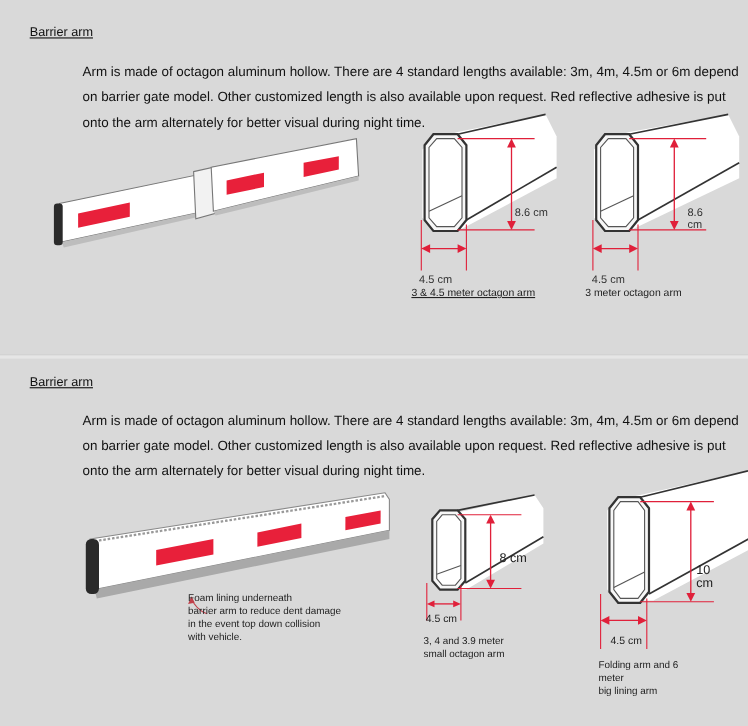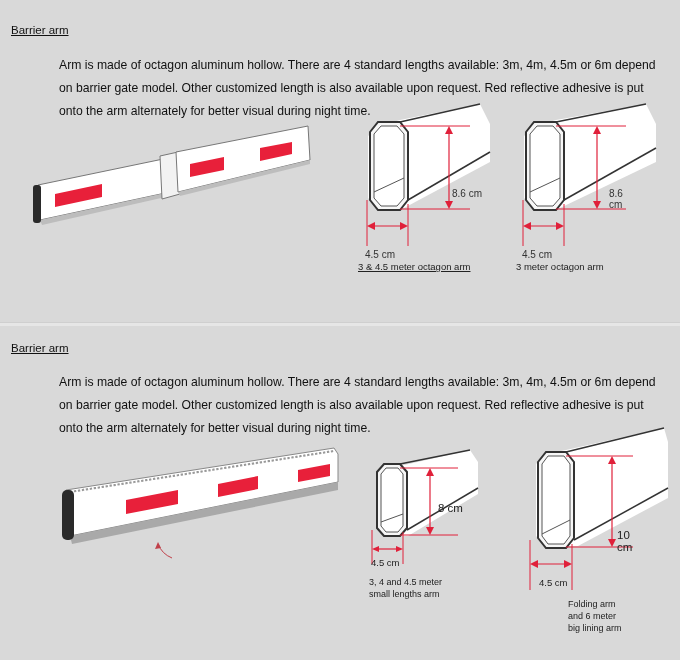--- a/index.html
+++ b/index.html
@@ -2,21 +2,21 @@
 <html><head>
 <meta charset="utf-8">
 <style>
   html, body { margin: 0; padding: 0; }
   body {
     width: 680px; height: 660px; position: relative; overflow: hidden;
     background: #d9d9d9;
     font-family: "Liberation Sans", sans-serif;
     color: #1a1a1a;
   }
-  .panel { position: absolute; left: 0; width: 624px; }
+  .panel { position: absolute; left: 16px; width: 624px; }
   .panel-top { top: 0; height: 322px; }
   .panel-bottom { top: 326px; height: 334px; }
   .sep { position: absolute; left: 0; top: 322px; width: 680px; height: 3px; background: #e6e6e6; border-top: 1px solid #cfcfcf; }
   .heading {
     position: absolute; left: 11px; font-size: 11.5px; text-decoration: underline; color: #111;
   }
   .para {
     position: absolute; left: 59px; width: 610px; font-size: 12.2px; line-height: 23px; color: #111;
   }
   .label { position: absolute; font-size: 9.5px; color: #222; }
@@ -104,20 +104,26 @@
     <polygon points="10,38 274,-3" stroke="#999" stroke-width="2" stroke-dasharray="2,2" fill="none"></polygon>
     <polygon points="10,82 278,28 278,36 12,90" fill="#a9a9a9"></polygon>
     <rect x="2" y="36" width="12" height="50" rx="5" fill="#2a2a2a"></rect>
     <polygon points="66,46 118,36 118,50 66,60" fill="#e8203a"></polygon>
     <polygon points="158,30 198,22 198,35 158,43" fill="#e8203a"></polygon>
     <polygon points="238,16 270,10 270,22 238,28" fill="#e8203a"></polygon>
 
     <path d="M 98,90 Q 102,100 112,104" stroke="#c0404a" stroke-width="1" fill="none"></path>
     <polygon points="98,88 95,95 101,94" fill="#c0404a"></polygon>
   </svg>
+  <div class="label-sm" style="left:155px;top:211px;">
+    <div>Foam lining underneath</div>
+    <div>barrier arm to reduce dent damage</div>
+    <div>in the event top down collision</div>
+    <div>with vehicle.</div>
+  </div>
 
   <svg width="110" height="110" style="left:370px;top:132px;" viewBox="0 0 110 110">
     <polygon points="14,8 30,8 100,-8 108,4 108,36 38,78 16,78 8,70 8,16" fill="#ffffff"></polygon>
     <polygon points="14,6 30,6 37,14 37,70 30,78 14,78 7,70 7,14" fill="#f7f7f7" stroke="#333" stroke-width="2"></polygon>
     <polygon points="16,10 28,10 33,16 33,68 28,74 16,74 11,68 11,16" fill="#ffffff" stroke="#555" stroke-width="1"></polygon>
     <line x1="30" y1="6" x2="100" y2="-8" stroke="#333" stroke-width="1.5"></line>
     <line x1="37" y1="72" x2="108" y2="30" stroke="#333" stroke-width="1.5"></line>
     <line x1="11" y1="64" x2="33" y2="56" stroke="#555" stroke-width="1"></line>
     <line x1="30" y1="10" x2="88" y2="10" stroke="#e0203a" stroke-width="1"></line>
     <line x1="30" y1="77" x2="88" y2="77" stroke="#e0203a" stroke-width="1"></line>
@@ -126,41 +132,41 @@
     <polygon points="60,77 56,69 64,69" fill="#e0203a"></polygon>
     <line x1="2" y1="72" x2="2" y2="106" stroke="#e0203a" stroke-width="1"></line>
     <line x1="33" y1="74" x2="33" y2="106" stroke="#e0203a" stroke-width="1"></line>
     <line x1="6" y1="91" x2="29" y2="91" stroke="#e0203a" stroke-width="1.2"></line>
     <polygon points="2,91 9,88 9,94" fill="#e0203a"></polygon>
     <polygon points="33,91 26,88 26,94" fill="#e0203a"></polygon>
   </svg>
   <div class="dim-lg" style="left:438px;top:176px;">8 cm</div>
   <div class="label" style="left:371px;top:231px;">4.5 cm</div>
   <div class="label-sm" style="left:369px;top:250px;">
-    <div>3, 4 and 4.5 meter</div>
-    <div>small lengths arm</div>
+    <div>3, 4 and 3.9 meter</div>
+    <div>small octagon arm</div>
   </div>
 
   <svg width="150" height="150" style="left:528px;top:116px;" viewBox="0 0 150 150">
     <polygon points="18,12 38,8 136,-14 140,0 140,56 50,104 18,104 8,94 8,22" fill="#ffffff"></polygon>
     <polygon points="18,10 38,10 46,20 46,96 38,106 18,106 10,96 10,20" fill="#f7f7f7" stroke="#333" stroke-width="2"></polygon>
     <polygon points="20,14 36,14 42,22 42,94 36,102 20,102 14,94 14,22" fill="#ffffff" stroke="#555" stroke-width="1"></polygon>
     <line x1="38" y1="10" x2="136" y2="-14" stroke="#333" stroke-width="1.5"></line>
     <line x1="46" y1="98" x2="140" y2="46" stroke="#333" stroke-width="1.5"></line>
     <line x1="14" y1="92" x2="42" y2="78" stroke="#555" stroke-width="1"></line>
     <line x1="38" y1="14" x2="105" y2="14" stroke="#e0203a" stroke-width="1"></line>
     <line x1="38" y1="105" x2="105" y2="105" stroke="#e0203a" stroke-width="1"></line>
     <line x1="84" y1="18" x2="84" y2="101" stroke="#e0203a" stroke-width="1.2"></line>
     <polygon points="84,14 80,22 88,22" fill="#e0203a"></polygon>
     <polygon points="84,105 80,97 88,97" fill="#e0203a"></polygon>
     <line x1="2" y1="98" x2="2" y2="148" stroke="#e0203a" stroke-width="1"></line>
     <line x1="44" y1="102" x2="44" y2="148" stroke="#e0203a" stroke-width="1"></line>
     <line x1="6" y1="122" x2="40" y2="122" stroke="#e0203a" stroke-width="1.2"></line>
     <polygon points="2,122 10,118 10,126" fill="#e0203a"></polygon>
     <polygon points="44,122 36,118 36,126" fill="#e0203a"></polygon>
   </svg>
-  <div class="dim-lg" style="left:617px;top:187px;margin-top:16px;">10 cm</div>
+  <div class="dim-lg" style="left:617px;top:187px;">10 cm</div>
   <div class="label" style="left:539px;top:251px;">4.5 cm</div>
-  <div class="label-sm" style="left:528px;top:272px;margin-left:40px;">
+  <div class="label-sm" style="left:528px;top:272px;">
     <div>Folding arm and 6 meter</div>
     <div>big lining arm</div>
   </div>
 </div>
 
 </body></html>

